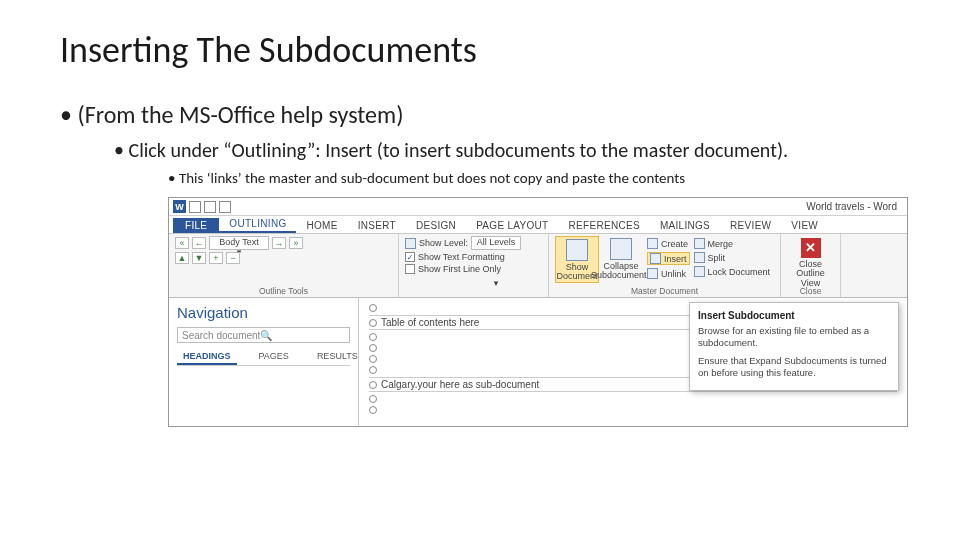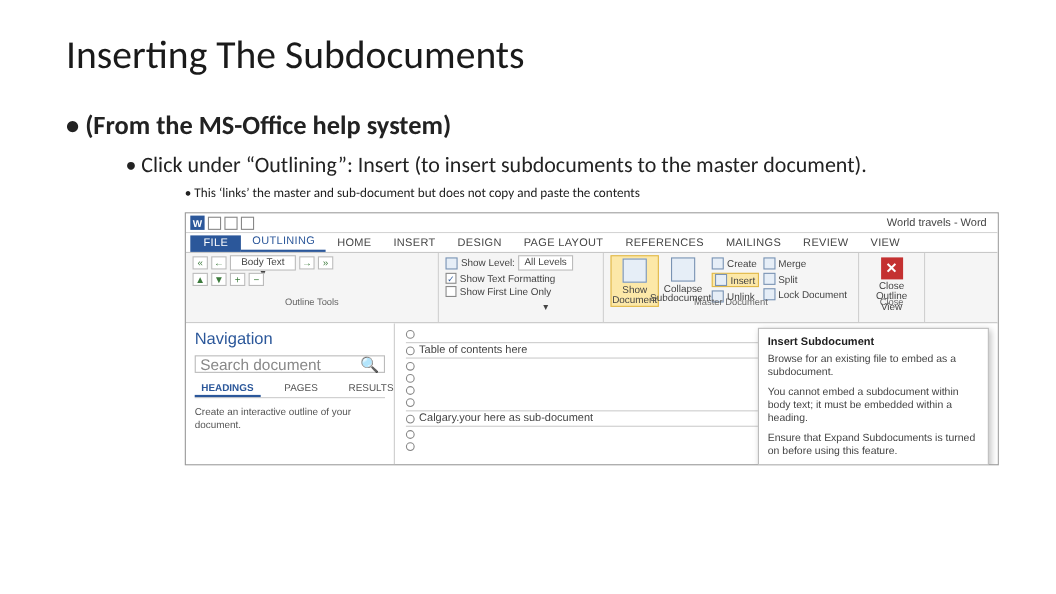--- a/index.html
+++ b/index.html
@@ -1,21 +1,21 @@
 <!DOCTYPE html>
 <html><head>
 <meta charset="utf-8">
 <style>
   * { box-sizing: border-box; margin: 0; padding: 0; }
   html, body { width: 960px; height: 540px; font-family: Calibri, "Segoe UI", Arial, sans-serif; background: #fff; color: #222; }
   .slide { padding: 28px 60px 0 60px; }
   .title { font-size: 36px; font-weight: 400; color: #1a1a1a; margin-bottom: 28px; }
-  .bullet-1 { font-size: 24px; margin-left: 0; margin-bottom: 8px; font-weight: bold; }
+  .bullet-1 { font-size: 24px; margin-left: 0; margin-bottom: 8px; }
   .bullet-2 { font-size: 20px; margin-left: 54px; margin-bottom: 6px; line-height: 1.3; }
-  .bullet-3 { font-size: 12px; margin-left: 108px; margin-bottom: 10px; }
+  .bullet-3 { font-size: 15px; margin-left: 108px; margin-bottom: 10px; }
   .b::before { content: "• "; }
   .screenshot {
     margin: 4px 0 0 108px;
     width: 740px;
     height: 230px;
     border: 1px solid #999;
     background: #f3f3f3;
     position: relative;
     font-family: "Segoe UI", Arial, sans-serif;
     font-size: 10px;
@@ -29,36 +29,36 @@
   .qat .ic { width: 12px; height: 12px; border: 1px solid #888; background:#fff; }
   .doc-title { margin-left: auto; margin-right: 6px; font-size: 10px; color: #444; }
   
   .tabs { height: 18px; background: #fff; display: flex; align-items: flex-end; padding: 0 4px; border-bottom: 1px solid #c8c8c8; }
   .tab { font-size: 10px; padding: 2px 10px; color: #444; text-transform: uppercase; letter-spacing: 0.3px; }
   .tab.file { background: #2b579a; color: #fff; padding: 2px 12px; font-size:10px; }
   .tab.active { color: #2b579a; border-bottom: 2px solid #2b579a; }
   
   .ribbon { height: 64px; background: #f5f5f5; display: flex; border-bottom: 1px solid #bbb; }
   .group { border-right: 1px solid #d0d0d0; padding: 2px 6px 0 6px; display: flex; flex-direction: column; position: relative; }
-  .group-label { position: absolute; bottom: 14px; left: 0; right: 0; text-align: center; font-size: 8.5px; color: #666; }
+  .group-label { position: absolute; bottom: 1px; left: 0; right: 0; text-align: center; font-size: 8.5px; color: #666; }
   .rowline { display: flex; align-items: center; gap: 3px; font-size: 9px; color: #444; margin-bottom: 2px; white-space: nowrap; }
   .rowline .ic { width: 11px; height: 11px; border: 1px solid #7a93b3; background: #e6eef7; flex-shrink:0; }
   .arrow-btn { width: 14px; height: 12px; border: 1px solid #bbb; background:#fff; display:flex;align-items:center;justify-content:center;font-size:9px;color:#3b7a3b;}
   .arrow-btn.r{color:#3b7a3b;}
   .dd { border:1px solid #bbb; background:#fff; padding:0 4px; font-size:9px; height:14px; display:flex; align-items:center; min-width:60px; justify-content:space-between;flex-direction:column;}
   .bigbtn { width: 44px; display:flex; flex-direction:column; align-items:center; justify-content:flex-start; padding-top:2px; font-size:9px; color:#444; text-align:center; line-height:1.05;}
   .bigbtn .ic { width:22px; height:22px; border:1px solid #7a93b3; background:#e6eef7; margin-bottom:2px;}
   .bigbtn.highlight { background:#fce8a8; border:1px solid #e0b84a; }
   .closebtn .x { width:20px;height:20px;background:#c43131;color:#fff;display:flex;align-items:center;justify-content:center;font-size:13px;font-weight:bold;margin-bottom:2px;}
   .chk{width:10px;height:10px;border:1px solid #888;background:#fff;display:inline-flex;align-items:center;justify-content:center;font-size:8px;color:#2b579a;flex-shrink:0;}
   
   .workarea { display:flex; height: calc(100% - 100px); background:#fff; }
   .navpane { width: 190px; border-right: 1px solid #ccc; padding: 6px 8px; background:#fff; position:relative;}
   .navpane h3 { font-size: 15px; font-weight: 400; color: #2b579a; margin-bottom:6px; }
-  .search { border:1px solid #bbb; height:16px; font-size:14px; color:#888; padding:0 4px; display:flex; align-items:center; justify-content:space-between; margin-bottom:6px;}
+  .search { border:1px solid #bbb; height:16px; font-size:10px; color:#888; padding:0 4px; display:flex; align-items:center; margin-bottom:6px;}
   .navtabs { display:flex; gap:16px; font-size:9px; border-bottom:1px solid #ccc; margin-bottom:6px;}
   .navtabs div{ padding:2px 6px; color:#555; }
   .navtabs div.active{ color:#2b579a; border-bottom:2px solid #2b579a; font-weight:bold;}
   .navtext { font-size:9px; color:#555; line-height:1.35; }
   .canvas { flex:1; padding:6px 10px; font-size:10px; color:#444; position:relative;}
   .outline-item { display:flex; align-items:center; gap:4px; margin-bottom:3px;}
   .outline-item .m{ width:8px;height:8px;border:1px solid #888;border-radius:50%; }
   .outline-item.hdr{ border-top:1px solid #ccc;border-bottom:1px solid #ccc; padding:1px 0;}
   
   .tooltip {
@@ -196,21 +196,20 @@
         <h3>Navigation</h3>
         <div class="search">
           <span>Search document</span>
           <span>🔍</span>
         </div>
         <div class="navtabs">
           <div class="active">HEADINGS</div>
           <div>PAGES</div>
           <div>RESULTS</div>
         </div>
-        <div class="navtext">Create an interactive outline of your document.</div>
       </div>
       <div class="canvas">
         <div class="outline-item">
             <span class="m"></span>
           </div>
         <div class="outline-item hdr">
             <span class="m"></span>
             <span>Table of contents here</span>
           </div>
         <div class="outline-item">
@@ -235,17 +234,16 @@
         <div class="outline-item">
             <span class="m"></span>
           </div>
 
       </div>
     </div>
 
     <div class="tooltip">
       <div class="tt-title">Insert Subdocument</div>
       <p>Browse for an existing file to embed as a subdocument.</p>
-      <p>You cannot embed a subdocument within body text; it must be embedded within a heading.</p>
       <p>Ensure that Expand Subdocuments is turned on before using this feature.</p>
     </div>
   </div>
 </div>
 
 </body></html>

